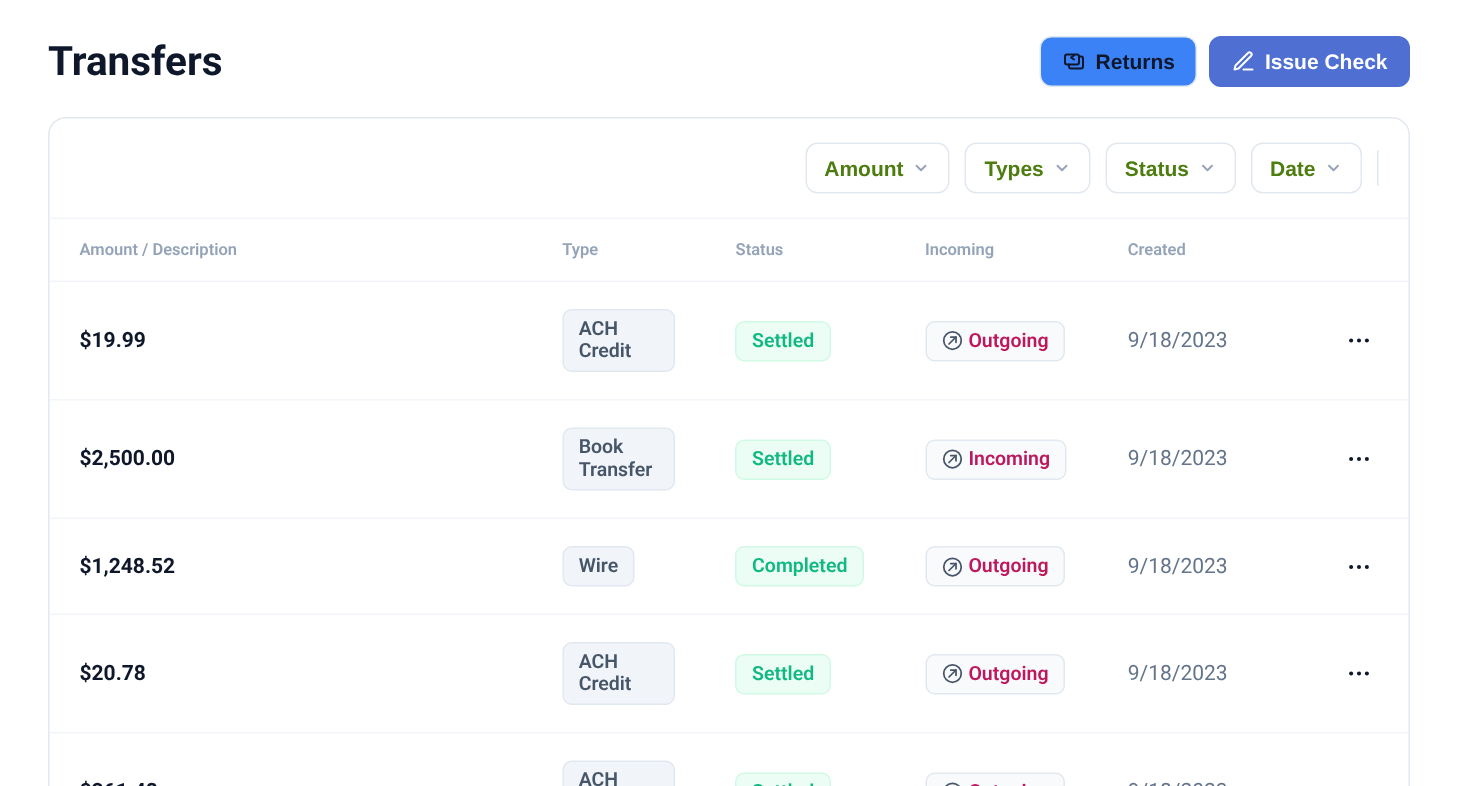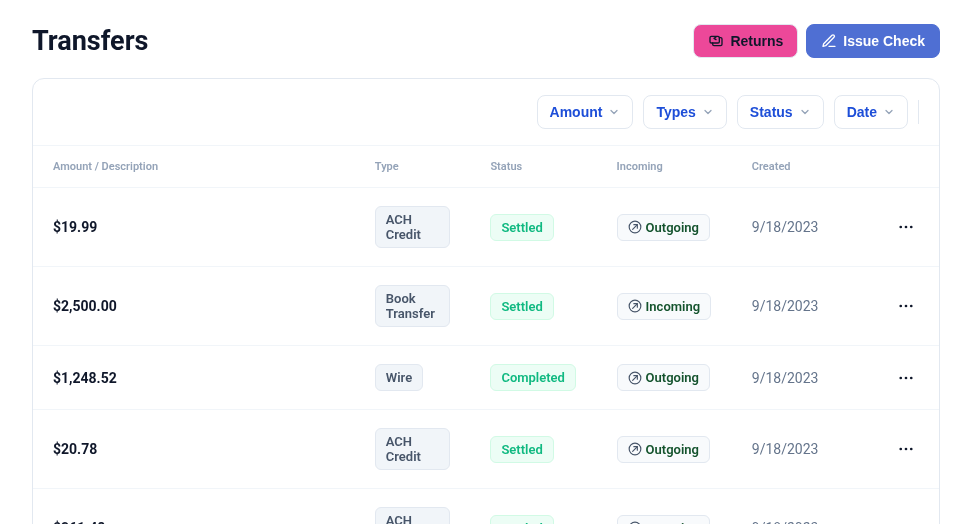--- a/index.html
+++ b/index.html
@@ -37,21 +37,21 @@
       gap: 6px;
       padding: 8px 14px;
       border-radius: 8px;
       font-size: 14px;
       font-weight: 600;
       cursor: pointer;
       border: 1px solid transparent;
       white-space: nowrap;
     }
     .btn-outline {
-      background: #ec4899;
+      background: #3b82f6;
       border: 1px solid #e2e8f0;
       color: #0f172a;
     }
     .btn-primary {
       background: #4f6fd3;
       color: #ffffff;
       border: 1px solid #4f6fd3;
     }
     .btn-group {
       display: inline-flex;
@@ -88,21 +88,21 @@
     .filter-btn {
       display: inline-flex;
       align-items: center;
       gap: 6px;
       padding: 8px 12px;
       border-radius: 8px;
       background: #ffffff;
       border: 1px solid #e2e8f0;
       font-size: 14px;
       font-weight: 600;
-      color: #1d4ed8;
+      color: #4d7c0f;
       cursor: pointer;
     }
     .toolbar-sep {
       width: 1px;
       height: 24px;
       background: #e2e8f0;
     }
     .table {
       width: 100%;
       border-collapse: collapse;
@@ -143,21 +143,21 @@
       color: #475569;
       border: 1px solid #e2e8f0;
     }
     .badge-green {
       background: #ecfdf5;
       color: #10b981;
       border: 1px solid #d1fae5;
     }
     .badge-direction {
       background: #f8fafc;
-      color: #14532d;
+      color: #be185d;
       border: 1px solid #e2e8f0;
     }
     .created-cell {
       color: #64748b;
     }
     .actions-cell {
       text-align: right;
       width: 40px;
     }
     .more-btn {

